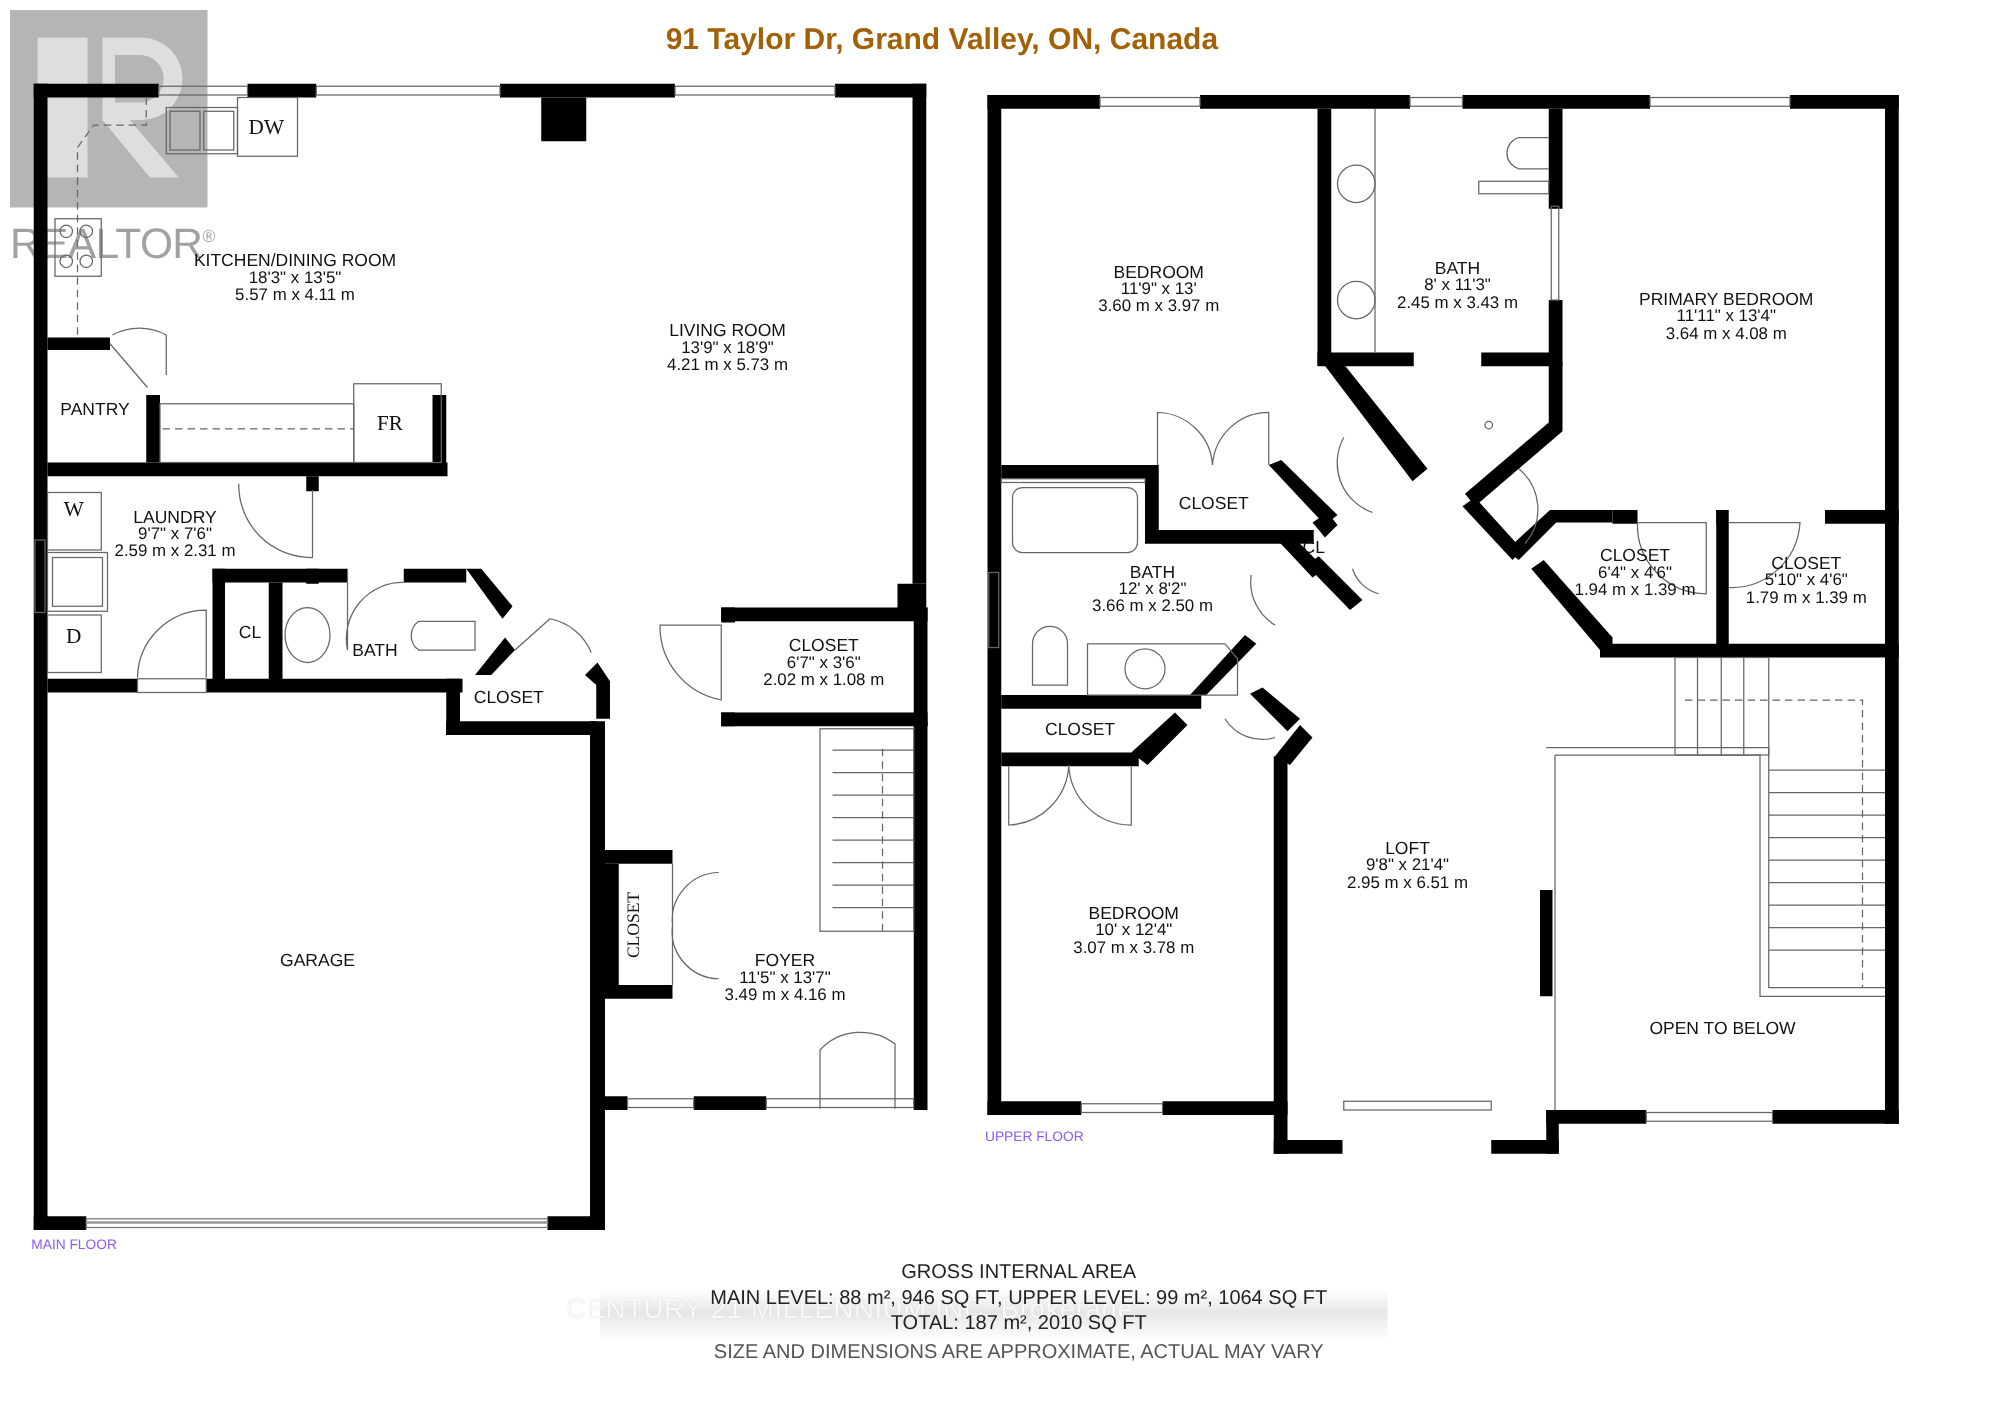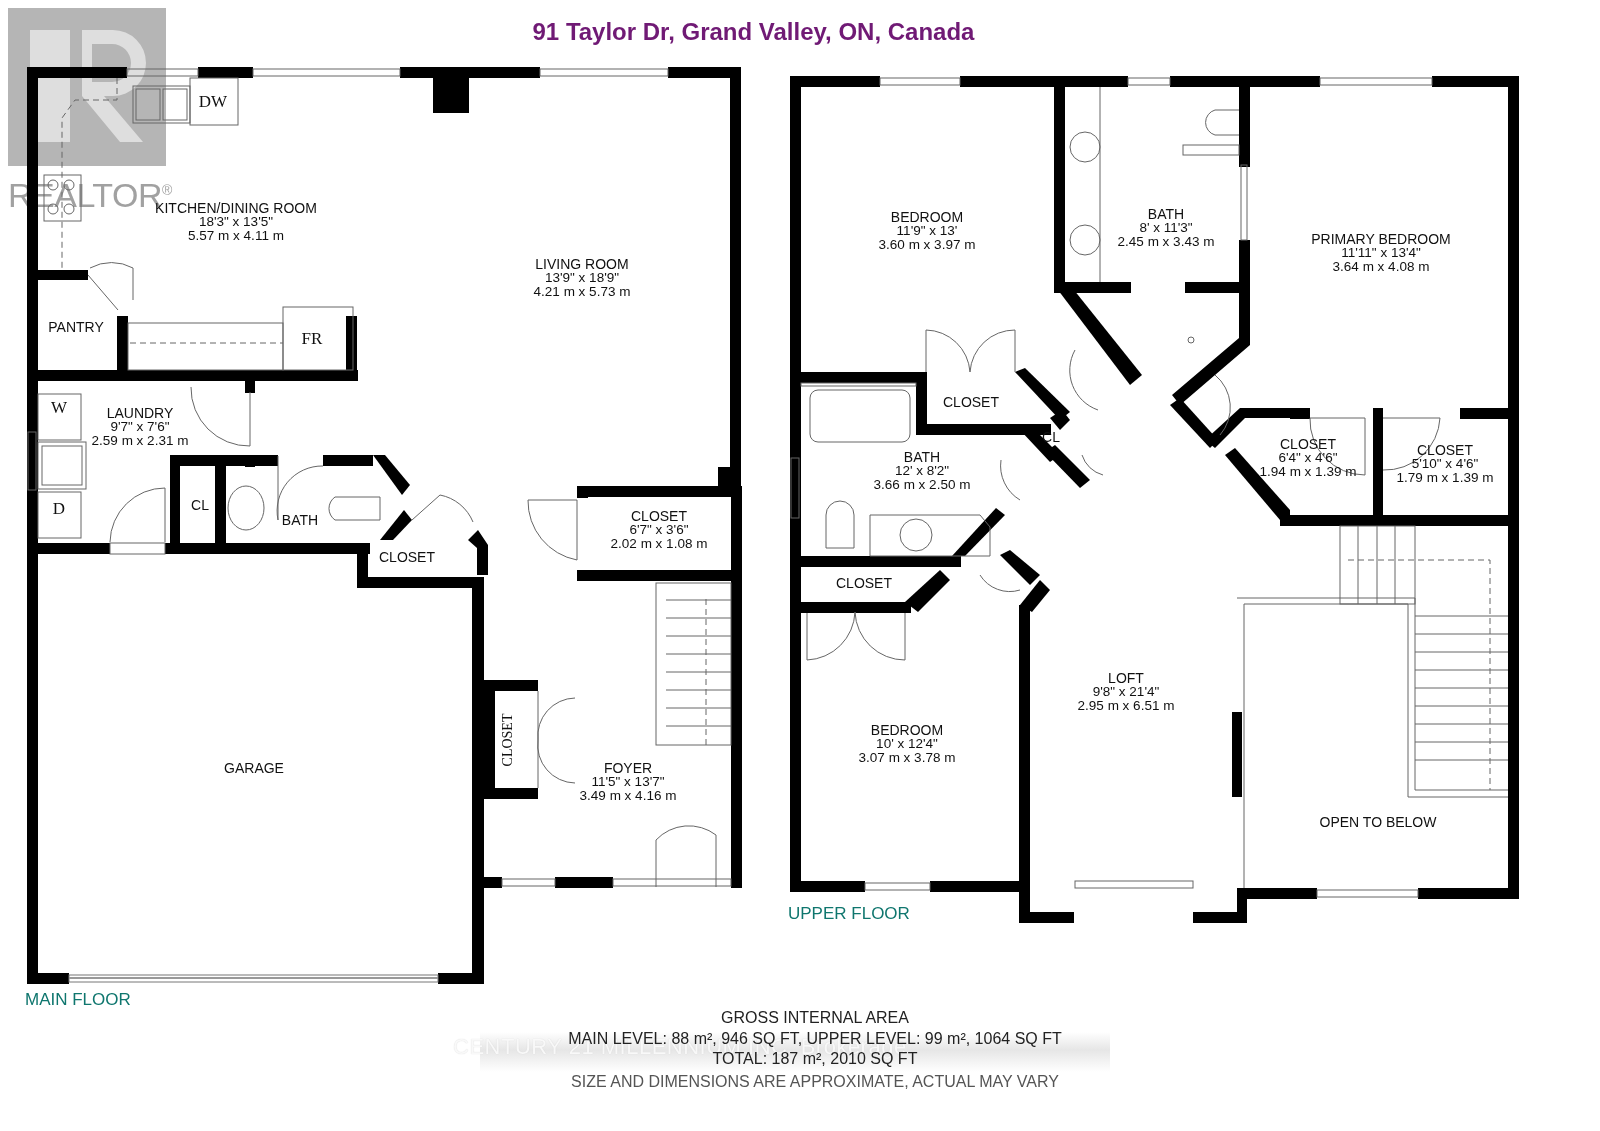--- a/index.html
+++ b/index.html
@@ -2,22 +2,22 @@
 <html><head>
 <meta charset="utf-8">
 <style>
   html,body{margin:0;padding:0;background:#ffffff;}
   body{width:1600px;height:1131px;position:relative;overflow:hidden;font-family:"Liberation Sans",sans-serif;color:#111;}
   #plan{position:absolute;left:0;top:0;width:1600px;height:1131px;}
   .lbl{position:absolute;text-align:center;font-family:"Liberation Sans",sans-serif;line-height:14px;font-size:13.5px;color:#111;white-space:nowrap;transform:translateX(-50%);}
   .lbl .name{display:block;font-size:14px;}
   .lbl .dim{display:block;font-size:13.5px;}
   .fx{position:absolute;font-family:Liberation Serif, serif;font-size:17px;color:#111;transform:translate(-50%,-50%);}
-  .title{position:absolute;left:0;width:1507px;top:18px;text-align:center;font-weight:bold;font-size:24px;font-family:"Liberation Sans",sans-serif;color:#701a75;}
-  .floorlbl{position:absolute;font-size:17px;font-family:"Liberation Sans",sans-serif;color:#0f766e;}
+  .title{position:absolute;left:0;width:1507px;top:18px;text-align:center;font-weight:bold;font-size:24px;font-family:"Liberation Sans",sans-serif;color:#a16207;}
+  .floorlbl{position:absolute;font-size:11px;font-family:"Liberation Sans",sans-serif;color:#8b5cf6;}
   .footer{position:absolute;left:0;width:1630px;text-align:center;font-family:"Liberation Sans",sans-serif;}
   .f1{top:1009px;font-size:16px;color:#222;}
   .f2{top:1030px;font-size:16px;color:#222;}
   .f3{top:1050px;font-size:16px;color:#222;}
   .f4{top:1073px;font-size:16px;color:#555;}
   .wm-bar{position:absolute;left:480px;top:1032px;width:630px;height:40px;background:linear-gradient(#ffffff00,#e6e6e6 45%,#ffffff00);}
   .wm-text{position:absolute;left:453px;top:1034px;width:640px;font-size:22px;color:rgba(255,255,255,0.85);text-shadow:0 0 1px #cfcfcf;letter-spacing:0.5px;}
   .realtor{position:absolute;left:8px;top:8px;width:160px;height:205px;}
   .realtor .box{position:absolute;left:0;top:0;width:158px;height:158px;background:rgba(120,120,120,0.55);}
   .realtor .word{position:absolute;left:0;top:168px;font-size:34px;color:rgba(130,130,130,0.75);letter-spacing:-0.5px;}

